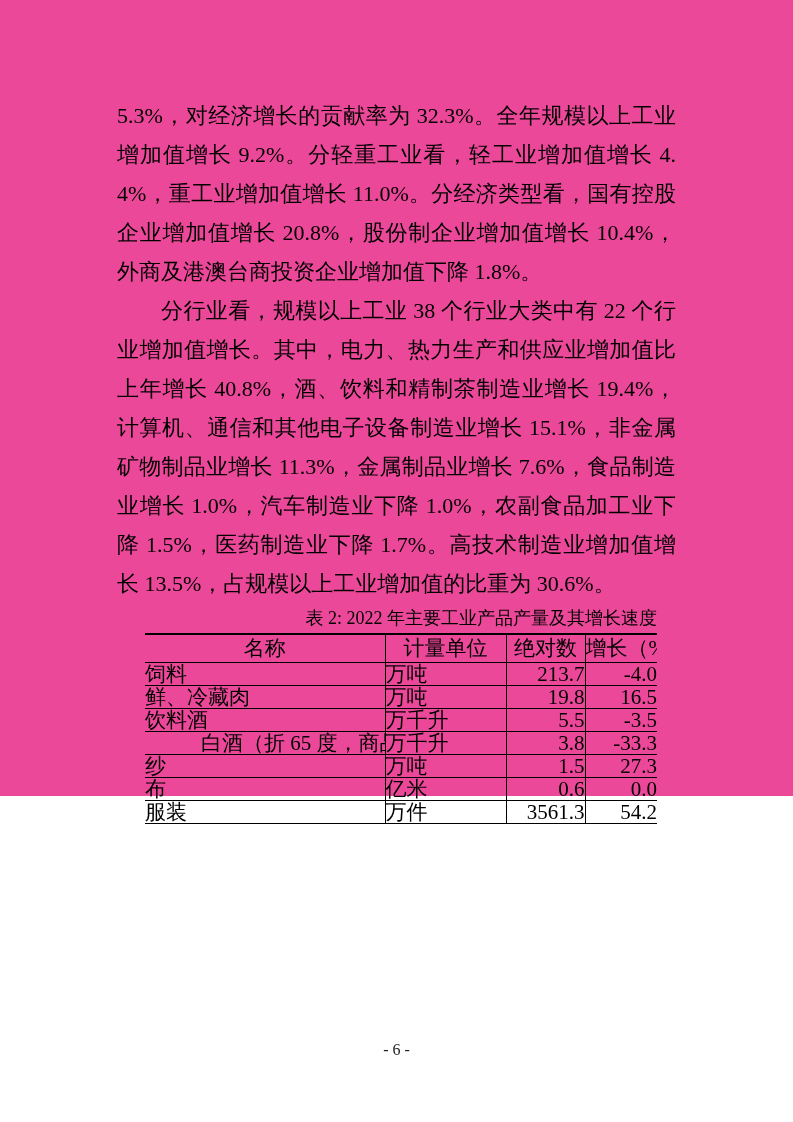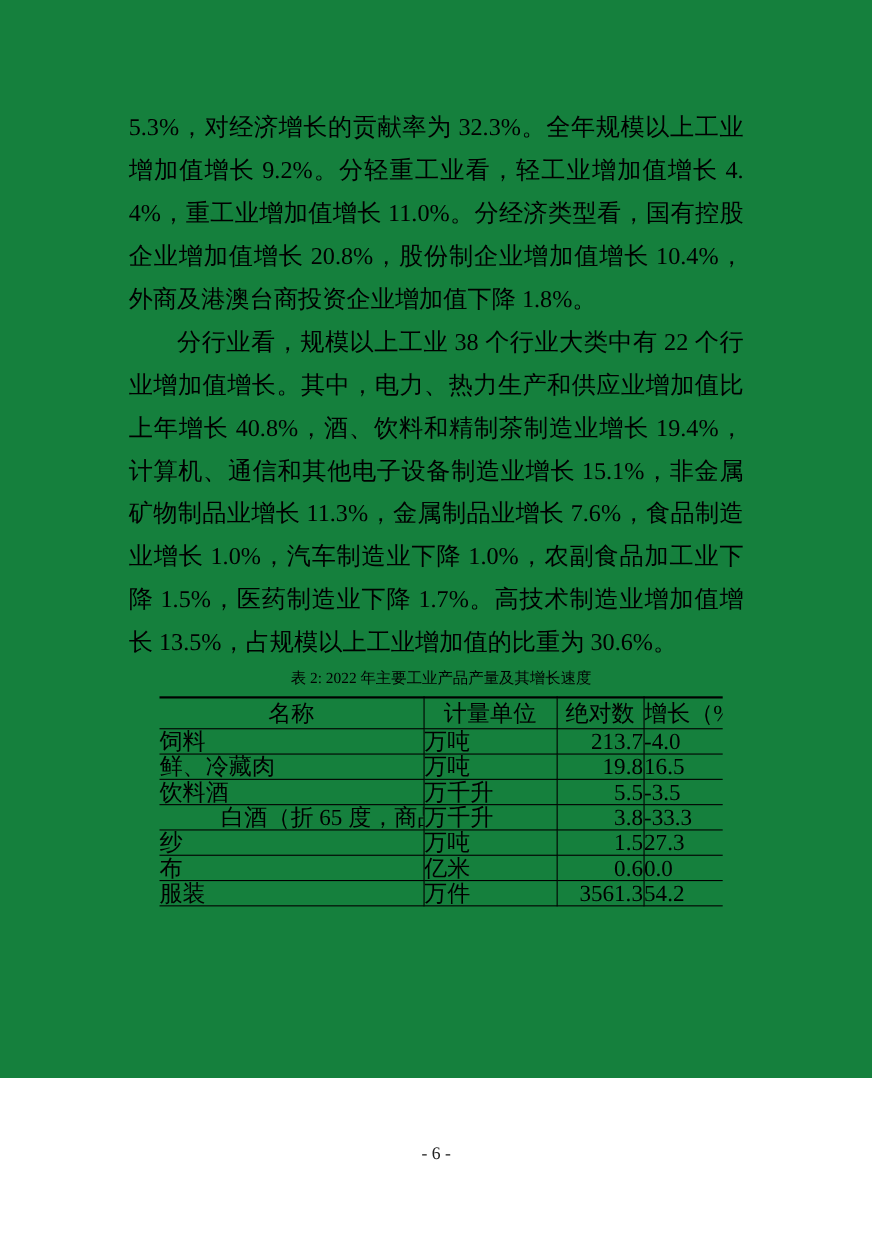--- a/index.html
+++ b/index.html
@@ -6,22 +6,22 @@
   body {
     width: 793px; height: 1122px;
     background: #ffffff;
     position: relative;
     font-family: "Liberation Serif", "DejaVu Serif", serif;
     color: #000000;
     overflow: hidden;
   }
   .page {
     position: absolute; left: 0; top: 0;
-    width: 793px; height: 980px;
-    background: #15803d;
+    width: 793px; height: 796px;
+    background: #ec4899;
   }
   .content {
     position: absolute;
     left: 117px; top: 96px;
     width: 559px;
   }
   .body-paragraphs p {
     margin: 0;
     font-size: 22px;
     line-height: 39px;
@@ -32,23 +32,23 @@
   .body-paragraphs p.indent { text-indent: 2em; }
   .seg-bold {
     font-weight: 700;
     font-family: "Liberation Sans", "DejaVu Sans", sans-serif;
   }
   .table-block {
     width: 512px;
     margin-left: 28px;
   }
   .table-title {
-    font-size: 14px;
+    font-size: 18px;
     line-height: 30px;
-    text-align: center;
+    text-align: right;
     white-space: nowrap;
   }
   table.products {
     width: 512px;
     border-collapse: collapse;
     table-layout: fixed;
     border-top: 2px solid #000;
   }
   table.products th, table.products td {
     font-size: 21px;
@@ -59,21 +59,21 @@
     overflow: hidden;
     white-space: nowrap;
   }
   table.products th { height: 27px; text-align: center; }
   table.products td { height: 22px; }
   .cell-divider { border-right: 1px solid #000; }
   td.col-name   { text-align: left;  padding-left: 4px; }
   tr.row-indent td.col-name { padding-left: 56px; }
   td.col-unit   { }
   td.col-value  { text-align: right; padding-right: 2px; }
-  td.col-growth { padding-right: 3px; }
+  td.col-growth { text-align: right; padding-right: 3px; }
   .footer {
     position: absolute;
     left: 0; top: 1040px;
     width: 793px;
     text-align: center;
     font-size: 16px;
     line-height: 20px;
     color: #222222;
   }
 </style>

